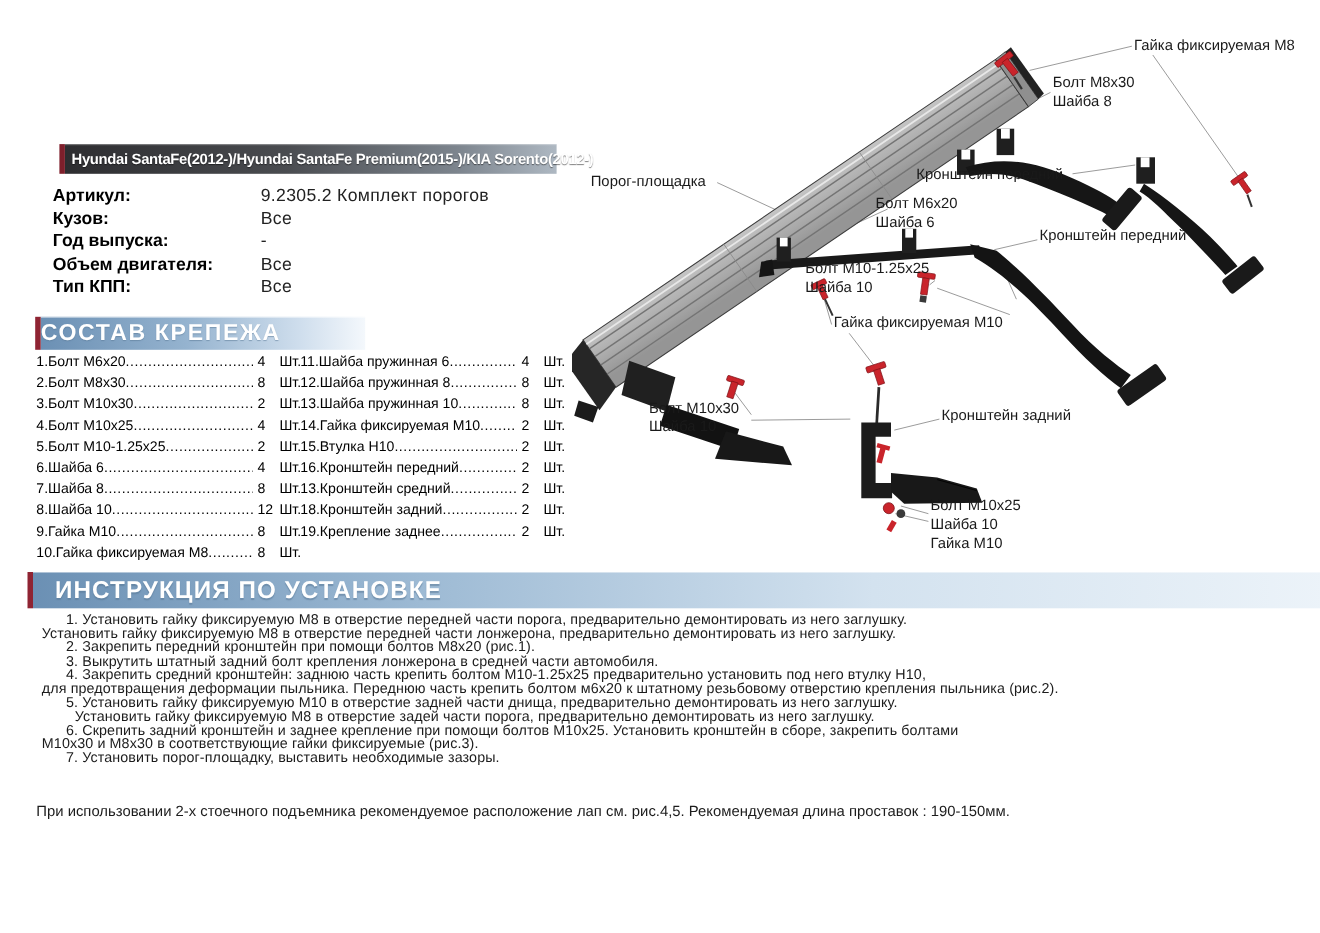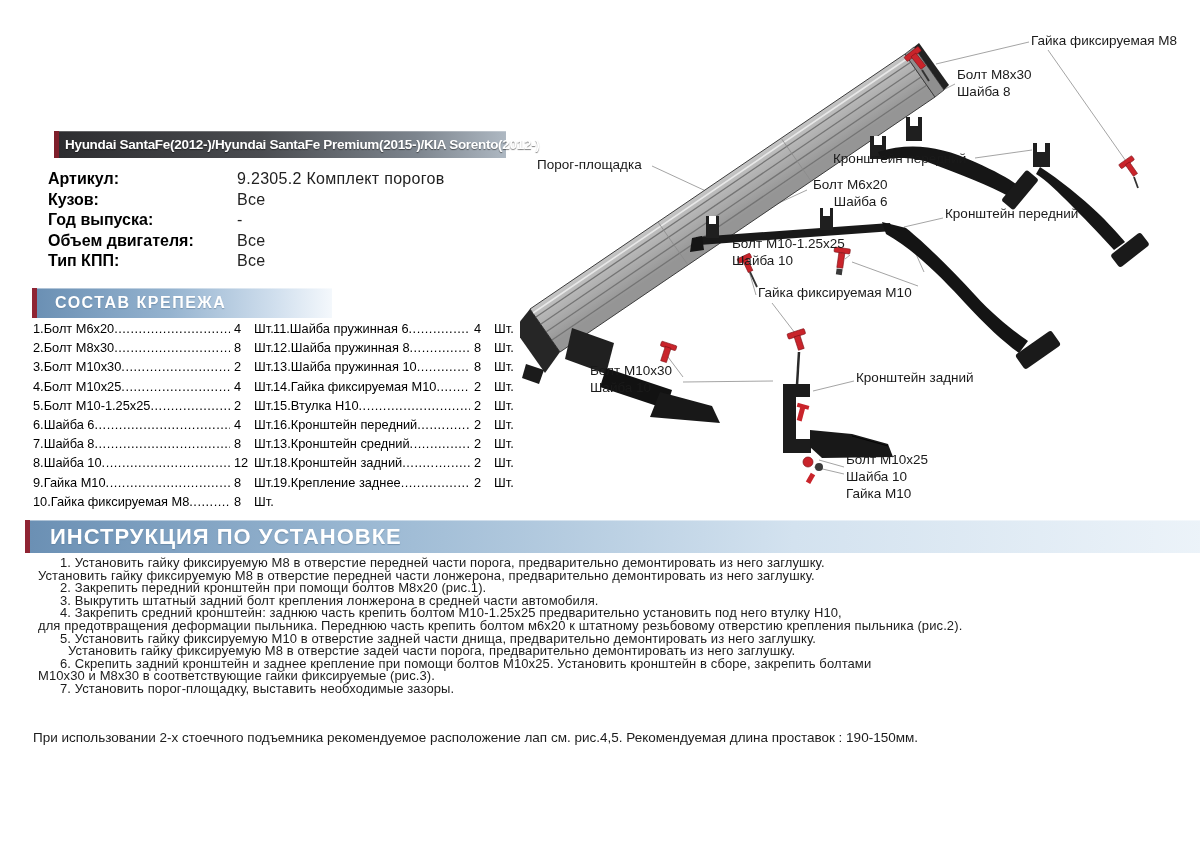--- a/index.html
+++ b/index.html
@@ -18,21 +18,21 @@
   .info-row{position:relative;height:20.5px;}
   .info-label{font-weight:bold;font-size:16px;color:#000;}
   .info-value{position:absolute;left:189px;top:0;font-size:16px;color:#222;letter-spacing:0.3px;}
 
   
   .sec-bar{position:absolute;display:flex;align-items:center;border-left:5px solid #8f2433;
     box-shadow:inset 0 1px 0 rgba(255,255,255,0.45);}
   .sec-bar span{color:#fff;font-weight:bold;text-shadow:0 1px 1px rgba(90,120,150,0.55);white-space:nowrap;}
   .sostav-bar{left:32px;top:288px;width:295px;height:30px;
     background:linear-gradient(90deg,#6b90b4 0%,#95b3cf 45%,#cfdeed 80%,#f4f8fc 100%);}
-  .sostav-bar span{font-size:16px;letter-spacing:1.5px;padding-left:18px;}
+  .sostav-bar span{font-size:21px;letter-spacing:1.5px;}
   .instr-bar{left:25px;top:520px;width:1175px;height:33px;
     background:linear-gradient(90deg,#6b90b4 0%,#9dbad4 30%,#d3e2ef 65%,#ecf3f9 100%);}
   .instr-bar span{font-size:22px;letter-spacing:1px;padding-left:20px;}
 
   
   .parts-col{position:absolute;top:321px;}
   .parts-col.left{left:33px;width:247px;}
   .parts-col.right{left:273px;width:247px;}
   .part-row{display:flex;align-items:baseline;height:19.2px;font-size:12.8px;color:#000;}
   .pname{white-space:nowrap;}
@@ -412,21 +412,21 @@
 
         <div class="diag-label" style="left: 437px; top: 66px;">
           <div>Болт М8х30</div>
           <div>Шайба 8</div>
         </div>
 
         <div class="diag-label" style="left: 313px; top: 150px;">
           <div>Кронштейн передний</div>
         </div>
 
-        <div class="diag-label" style="left: 293px; top: 176px; text-align: right;">
+        <div class="diag-label" style="left: 276px; top: 176px;">
           <div>Болт М6х20</div>
           <div>Шайба 6</div>
         </div>
 
         <div class="diag-label" style="left: 425px; top: 205px;">
           <div>Кронштейн передний</div>
         </div>
 
         <div class="diag-label" style="left: 212px; top: 235px;">
           <div>Болт М10-1.25х25</div>

